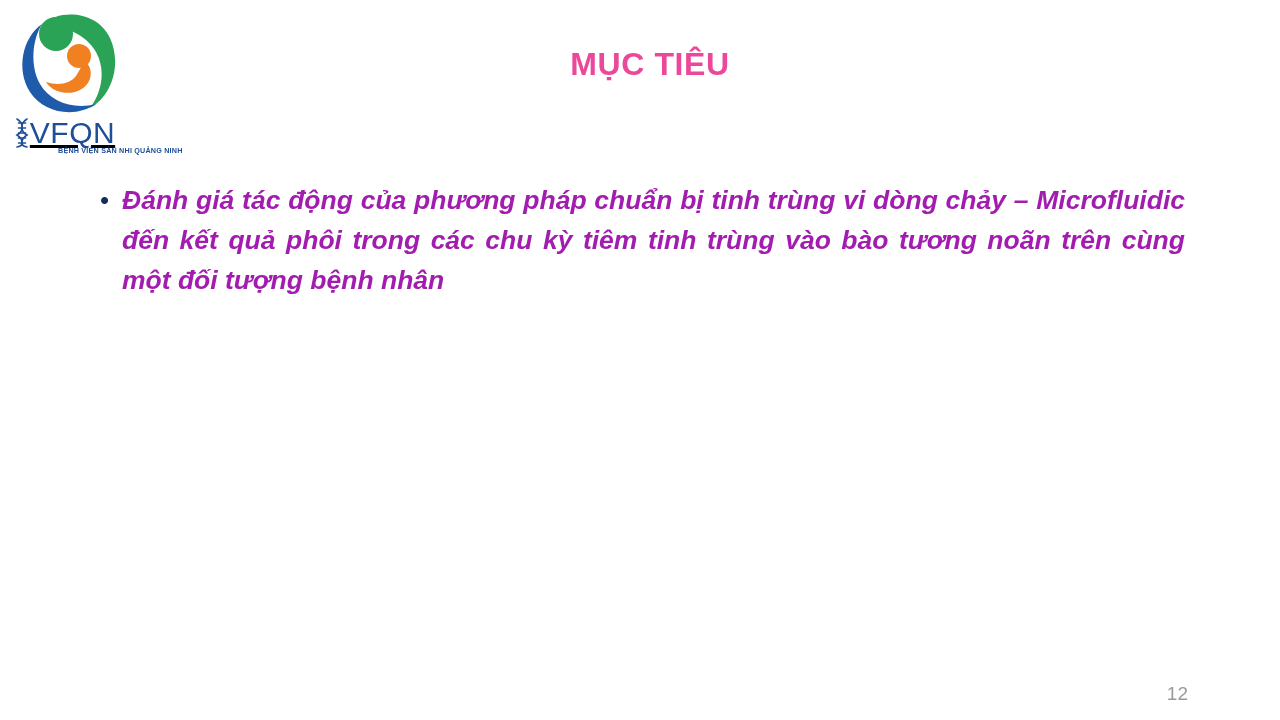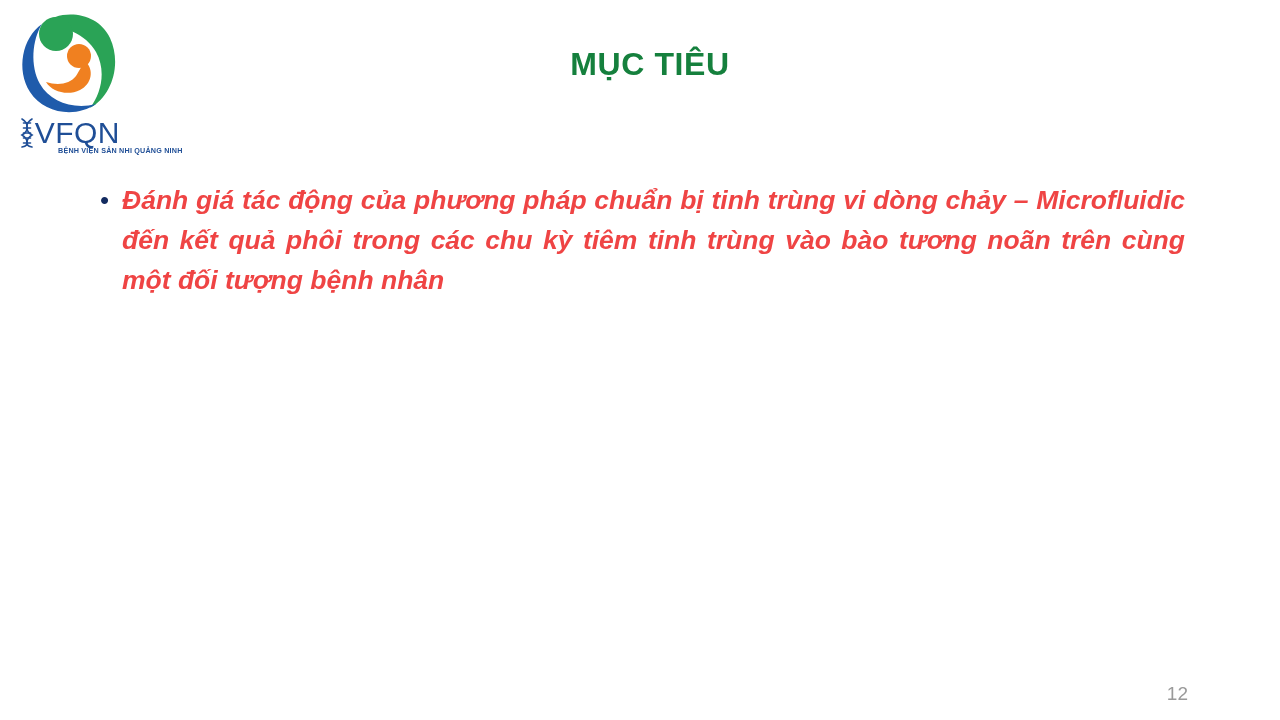--- a/index.html
+++ b/index.html
@@ -35,21 +35,22 @@
     height: 110px;
   }
   .logo-wordmark {
     position: absolute;
     left: 0px;
     top: 110px;
     width: 112px;
     height: 34px;
     display: flex;
     align-items: flex-end;
-    justify-content: flex-end;
+    justify-content: center;
+    text-decoration: underline;
   }
   .logo-dna {
     width: 18px;
     height: 30px;
     flex: 0 0 auto;
     margin-right: -1px;
   }
   .logo-vfqn {
     font-family: "Liberation Sans", "DejaVu Sans", sans-serif;
     font-size: 30px;
@@ -77,21 +78,21 @@
   .slide-title {
     position: absolute;
     left: 130px;
     top: 42px;
     width: 1040px;
     text-align: center;
     font-family: "Liberation Sans", "DejaVu Sans", sans-serif;
     font-size: 32px;
     font-weight: bold;
     letter-spacing: 0.6px;
-    color: #15803d;
+    color: #ec4899;
     line-height: 44px;
   }
 
   
   .content {
     position: absolute;
     left: 95px;
     top: 180px;
     width: 1090px;
   }
@@ -108,21 +109,21 @@
     text-align: left;
     padding-left: 5px;
     box-sizing: border-box;
   }
   .bullet-text {
     flex: 1 1 auto;
     font-family: "Liberation Sans", "DejaVu Sans", sans-serif;
     font-size: 26.5px;
     font-weight: bold;
     font-style: italic;
-    color: #ef4444;
+    color: #a21caf;
     line-height: 40px;
     text-align: justify;
     text-justify: inter-word;
     hyphens: none;
   }
 
   
   .page-number {
     position: absolute;
     right: 92px;

